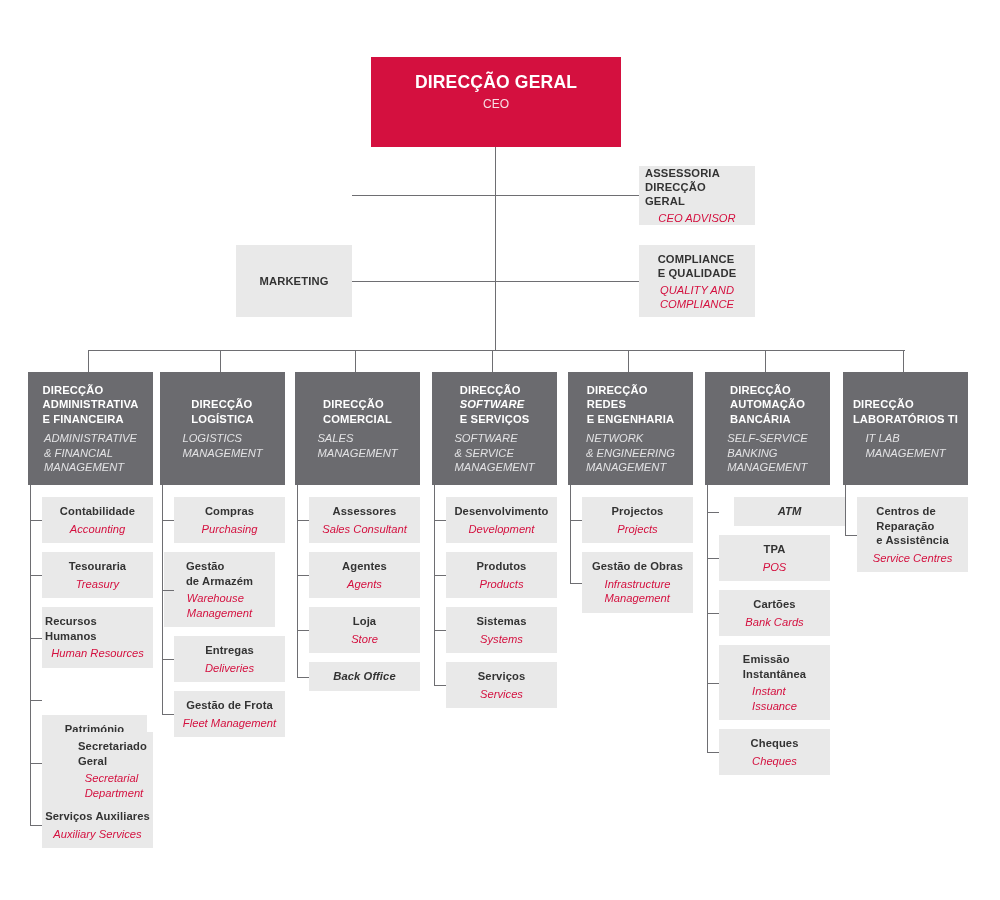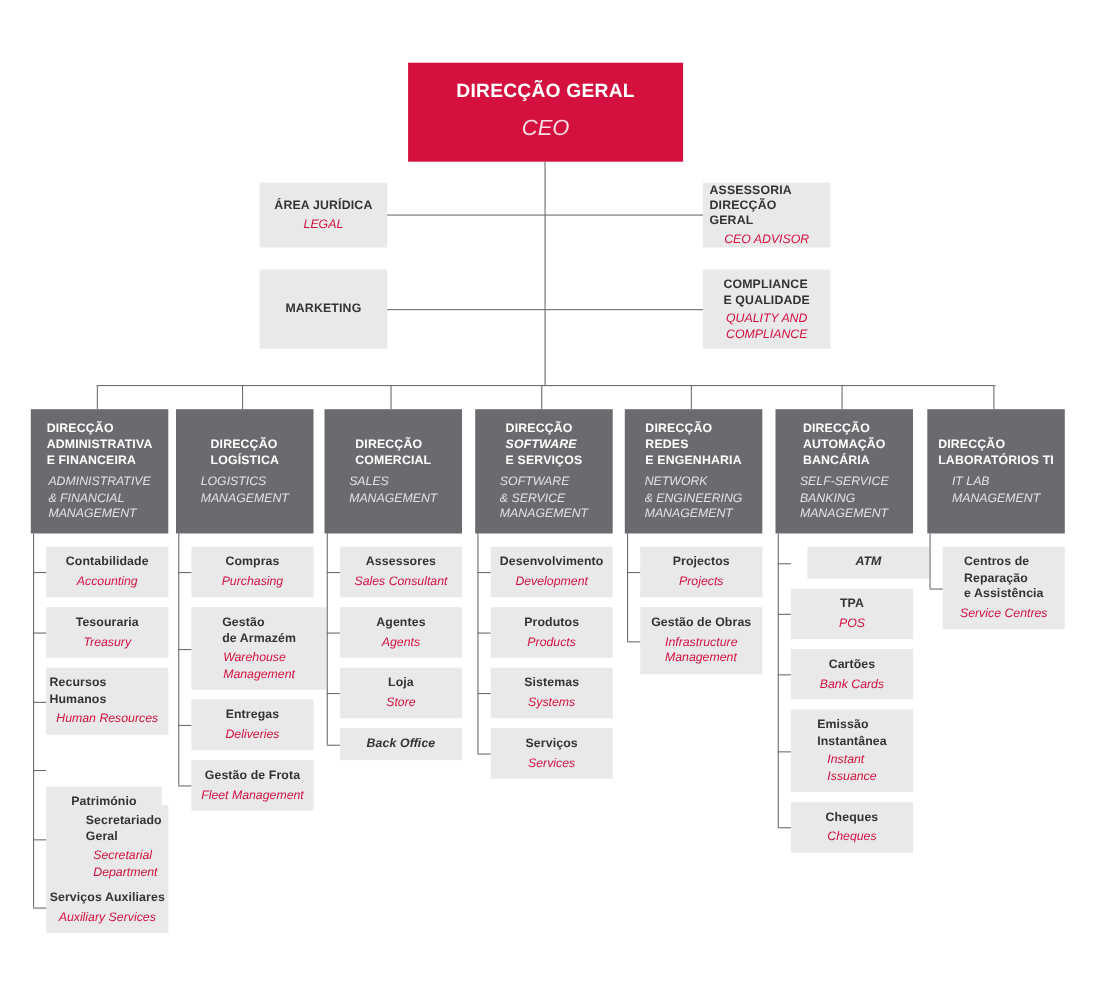--- a/index.html
+++ b/index.html
@@ -42,24 +42,23 @@
   .ceo .pt {
     color: #ffffff;
     font-size: 17.5px;
     font-weight: bold;
     letter-spacing: 0.2px;
     line-height: 22px;
     margin-top: 8px;
   }
   .ceo .en {
     color: #f7dde3;
-    font-size: 20px;
-    font-style: italic;
+    font-size: 12px;
     line-height: 20px;
-    margin-top: 14px;
+    margin-top: 1px;
   }
 
   
   .staff {
     background: #e9e9e9;
     padding: 6px 6px;
   }
   .staff .pt {
     color: #333333;
     font-size: 11.2px;
@@ -135,24 +134,20 @@
 </head>
 <body>
 
 <div id="chart">
 
   <div class="node ceo" id="node-ceo">
     <div class="pt">DIRECÇÃO GERAL</div>
     <div class="en">CEO</div>
   </div>
 
-  <div class="node staff" id="staff-legal">
-    <div class="pt">ÁREA JURÍDICA</div>
-    <div class="en">LEGAL</div>
-  </div>
   <div class="node staff" id="staff-marketing">
     <div class="pt">MARKETING</div>
 
   </div>
   <div class="node staff" id="staff-advisor">
     <div class="pt">ASSESSORIA<br>DIRECÇÃO GERAL</div>
     <div class="en">CEO ADVISOR</div>
   </div>
   <div class="node staff" id="staff-quality">
     <div class="pt">COMPLIANCE<br>E QUALIDADE</div>
@@ -189,21 +184,21 @@
         <div class="en">Auxiliary Services</div>
       </div>
       <div class="node dept" style="left: 160px;">
         <div class="pt">DIRECÇÃO<br>LOGÍSTICA</div>
         <div class="en">LOGISTICS<br>MANAGEMENT</div>
       </div>
       <div class="node sub" style="left: 174px; top: 497px; width: 111px;">
         <div class="pt">Compras</div>
         <div class="en">Purchasing</div>
       </div>
-      <div class="node sub" style="left: 174px; top: 552px; width: 123px;">
+      <div class="node sub" style="left: 164px; top: 552px; width: 111px;">
         <div class="pt">Gestão<br>de Armazém</div>
         <div class="en">Warehouse<br>Management</div>
       </div>
       <div class="node sub" style="left: 174px; top: 636px; width: 111px;">
         <div class="pt">Entregas</div>
         <div class="en">Deliveries</div>
       </div>
       <div class="node sub" style="left: 174px; top: 691px; width: 111px;">
         <div class="pt">Gestão de Frota</div>
         <div class="en">Fleet Management</div>

